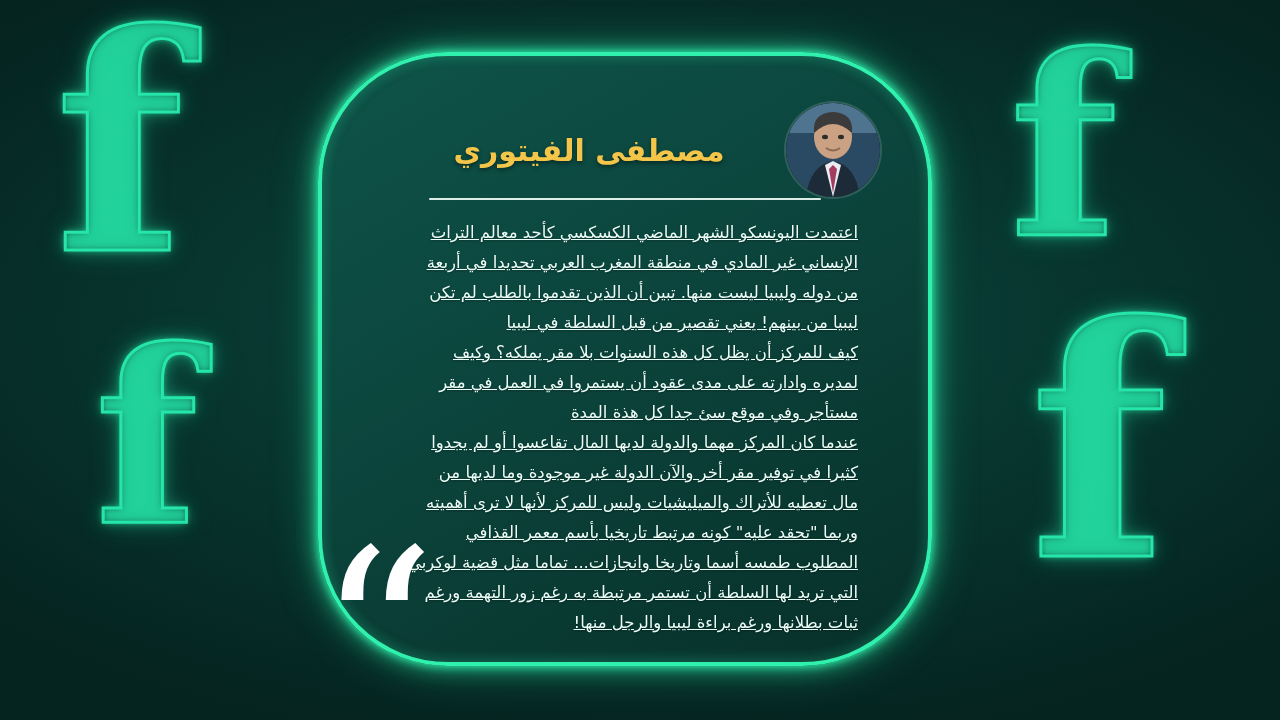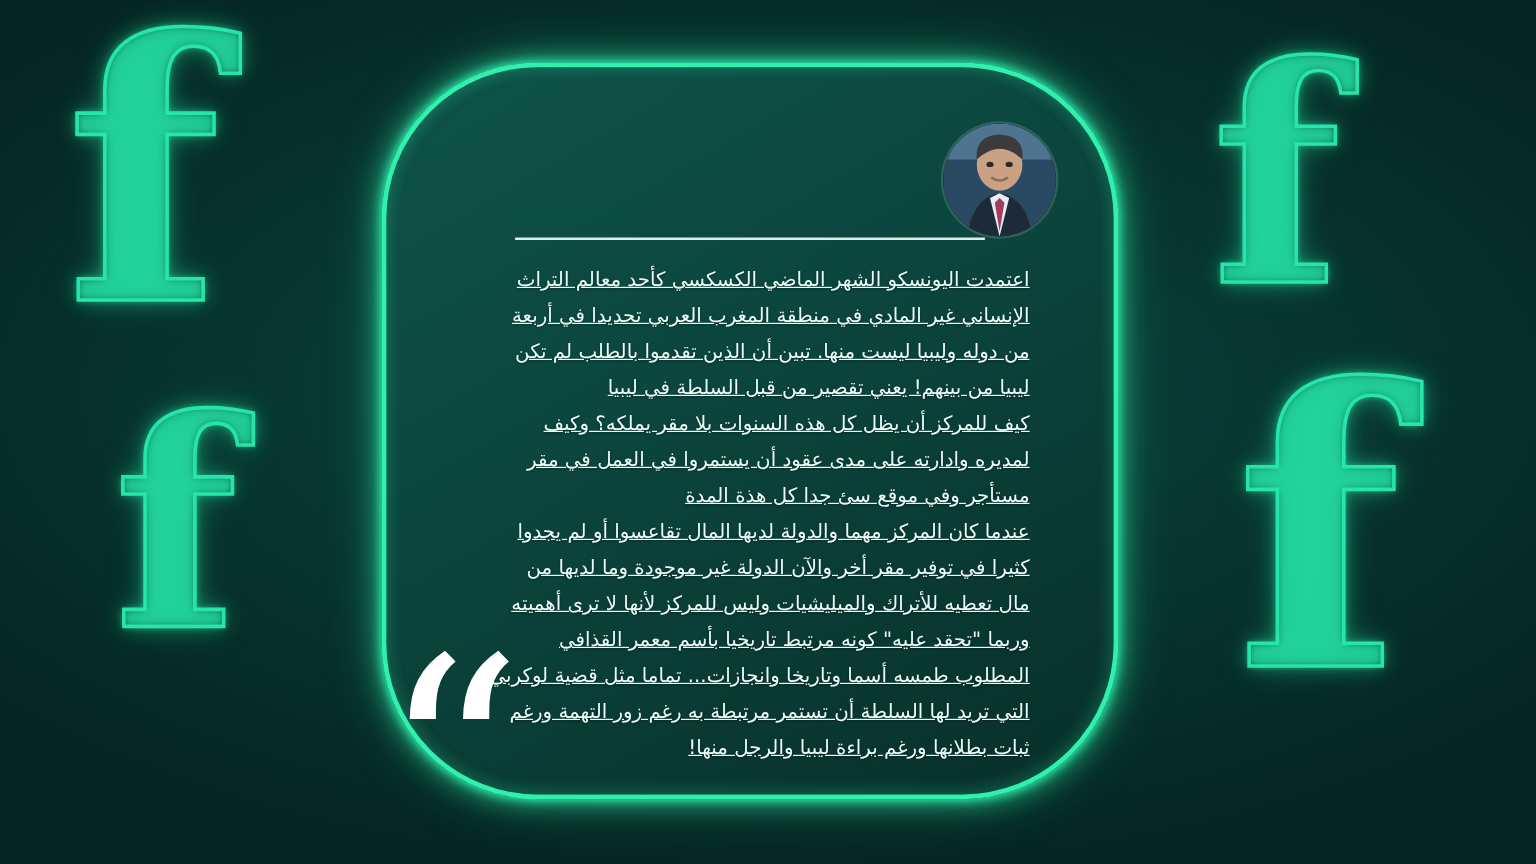--- a/index.html
+++ b/index.html
@@ -171,20 +171,21 @@
                 <path d="M28 30 q19 -18 38 0 q2 -20 -19 -21 q-21 1 -19 21z" fill="#3b3b3b"></path>
                 <ellipse cx="39" cy="34" rx="3" ry="2.2" fill="#2b2b2b"></ellipse>
                 <ellipse cx="55" cy="34" rx="3" ry="2.2" fill="#2b2b2b"></ellipse>
                 <path d="M40 45 q7 5 14 0" stroke="#8a6a54" stroke-width="2" fill="none"></path>
                 <path d="M20 94 q4 -32 27 -36 q23 4 27 36 z" fill="#1d2b38"></path>
                 <path d="M47 58 l-8 4 l8 32 l8 -32 z" fill="#e9edf2"></path>
                 <path d="M47 62 l-4 4 l4 24 l4 -24 z" fill="#a23d5e"></path>
               </g>
             </svg>
           </div>
+          <div class="author">مصطفى الفيتوري</div>
         </div>
 
         <div class="divider"></div>
 
         <div class="body-text">اعتمدت اليونسكو الشهر الماضي الكسكسي كأحد معالم التراث
 الإنساني غير المادي في منطقة المغرب العربي تحديدا في أربعة
 من دوله وليبيا ليست منها. تبين أن الذين تقدموا بالطلب لم تكن
 ليبيا من بينهم! يعني تقصير من قبل السلطة في ليبيا
 كيف للمركز أن يظل كل هذه السنوات بلا مقر يملكه؟ وكيف
 لمديره وادارته على مدى عقود أن يستمروا في العمل في مقر

